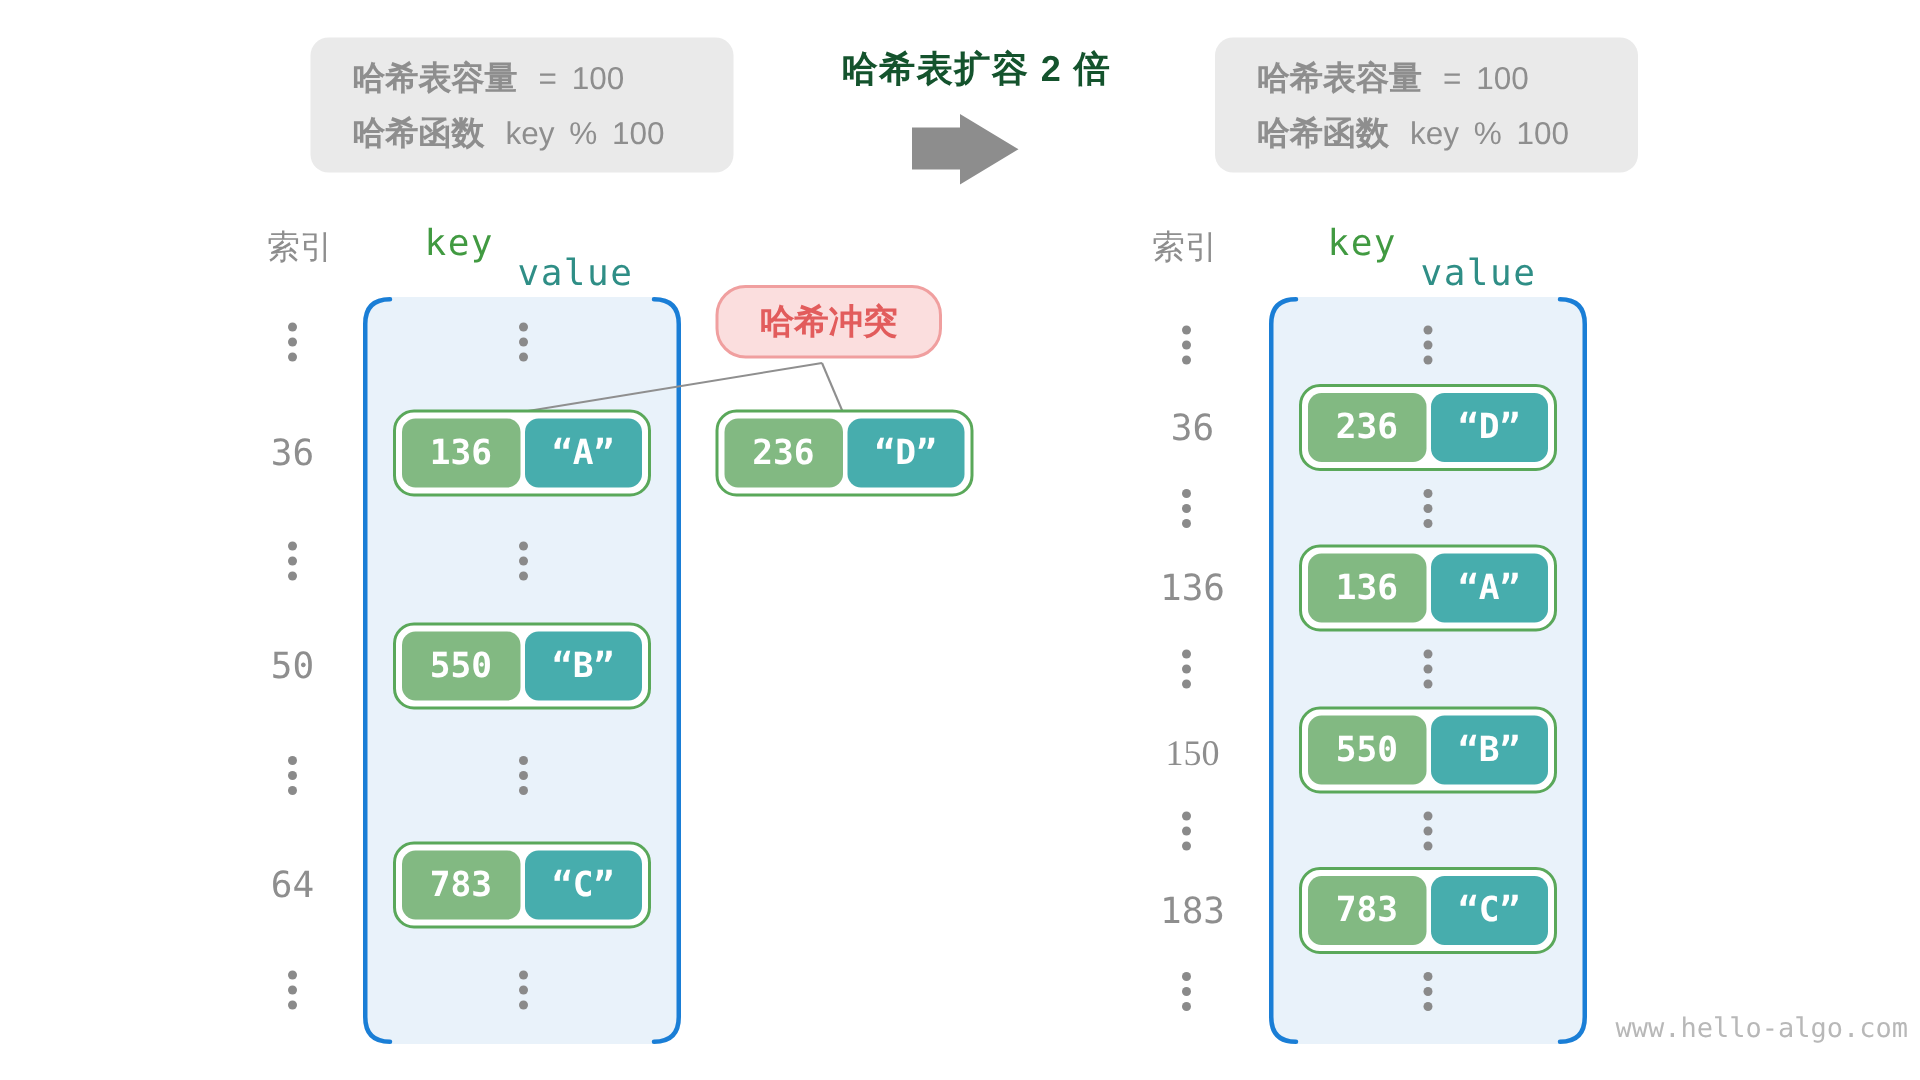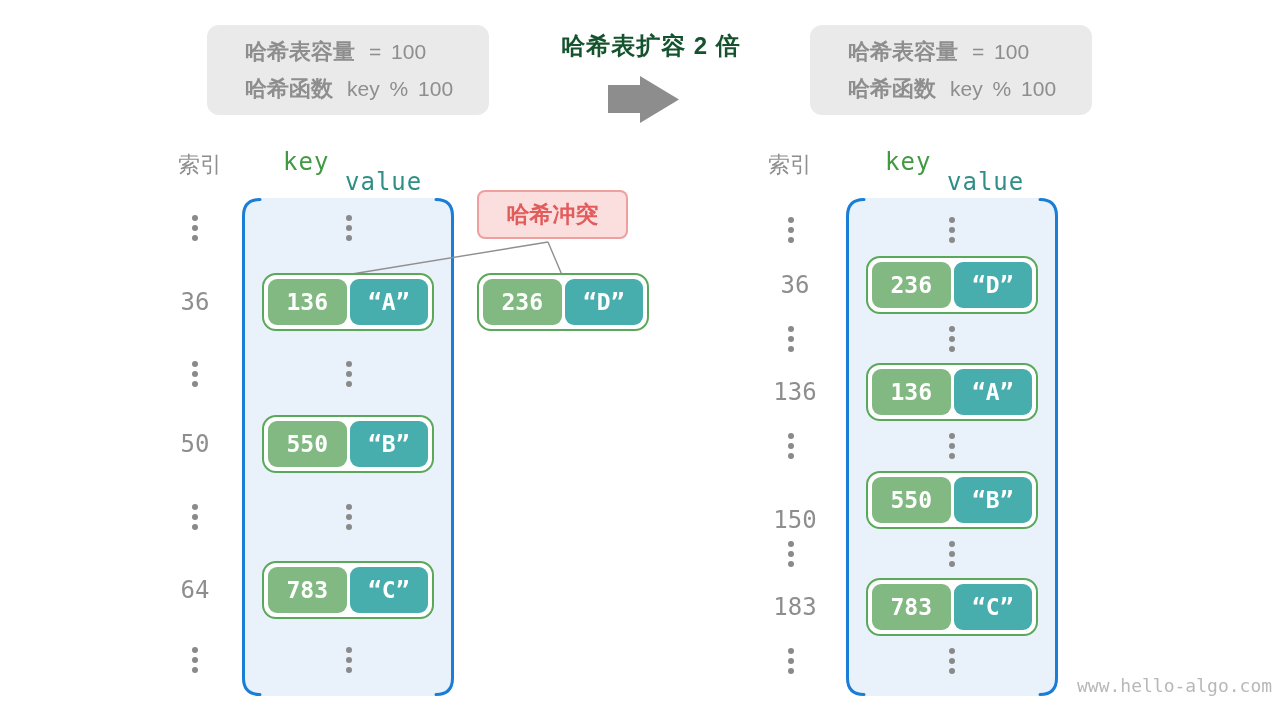--- a/index.html
+++ b/index.html
@@ -6,21 +6,21 @@
   .canvas {
     position:relative; width:1280px; height:720px; background:#ffffff;
     font-family:"Liberation Sans", sans-serif; overflow:hidden;
   }
 
   
   .infobox {
     position:absolute; width:282px; height:90px; top:25px;
     background:var(--gray-box,#eaeaea); border-radius:12px;
     display:flex; flex-direction:column; justify-content:center; gap:7px;
-    padding-left:38px; box-sizing:border-box;
+    padding-left:28px; box-sizing:border-box;
   }
   .infobox .row { display:flex; align-items:baseline; gap:14px; }
   .infobox .cjk { font-weight:bold; font-size:22px; color:var(--gray-text,#8e8e8e); }
   .infobox .val { font-family:Liberation Sans, sans-serif; font-size:21px; color:var(--gray-text,#8e8e8e); word-spacing:4px; }
 
   .big-title {
     position:absolute; left:545px; top:30px; width:212px; text-align:center;
     font-size:24px; font-weight:bold; color:#14532d; letter-spacing:1px;
   }
 
@@ -58,21 +58,21 @@
   }
 
   
   .vdots { position:absolute; width:6px; display:flex; flex-direction:column; gap:4px; z-index:2; }
   .vdots i { width:6px; height:6px; border-radius:50%; background:#8a8a8a; }
 
   
   .collision {
     position:absolute; left:477px; top:190px; width:151px; height:49px;
     background:var(--red-fill,#fbdede); border:2px solid var(--red-border,#f09f9f);
-    border-radius:8px; box-sizing:border-box; display:flex; align-items:center;
+    border-radius:20px; box-sizing:border-box; display:flex; align-items:center;
     justify-content:center; font-size:23px; font-weight:bold;
     color:var(--red-text,#e25c5c); z-index:4;
   }
 
   .overlay { position:absolute; left:0; top:0; z-index:2; pointer-events:none; }
   .arrow-svg { position:absolute; left:600px; top:70px; }
 
   .watermark {
     position:absolute; left:1077px; top:675px;
     font-family:"DejaVu Sans Mono", monospace; font-size:18px;
@@ -211,21 +211,21 @@
       <i></i>
       <i></i>
       <i></i>
     </div>
   <div class="idx" style="left:765px; top:377px;">136</div>
   <div class="vdots" style="left:788px; top:433px;">
       <i></i>
       <i></i>
       <i></i>
     </div>
-  <div class="idx" style="left:765px; top:505px;">150</div>
+  <div class="idx" style="left:765px; top:488px;font-family:Liberation Serif, serif;">150</div>
   <div class="vdots" style="left:788px; top:541px;">
       <i></i>
       <i></i>
       <i></i>
     </div>
   <div class="idx" style="left:765px; top:592px;">183</div>
   <div class="vdots" style="left:788px; top:648px;">
       <i></i>
       <i></i>
       <i></i>

